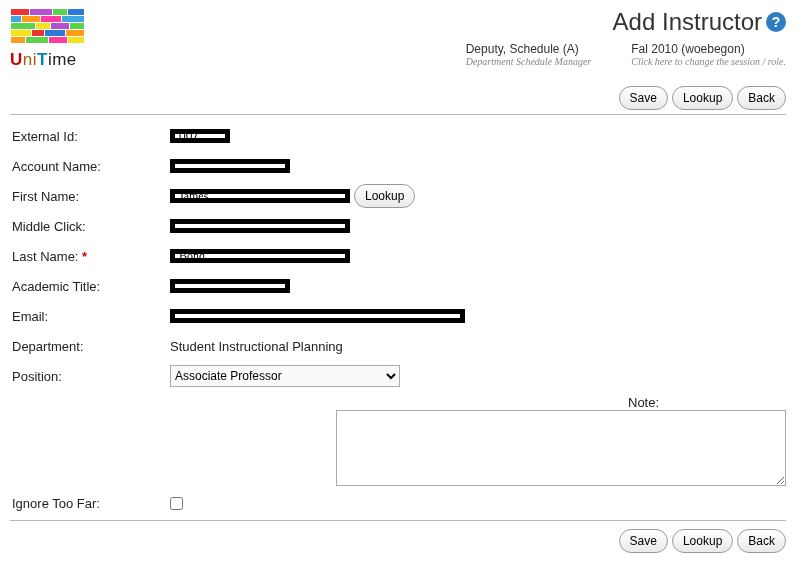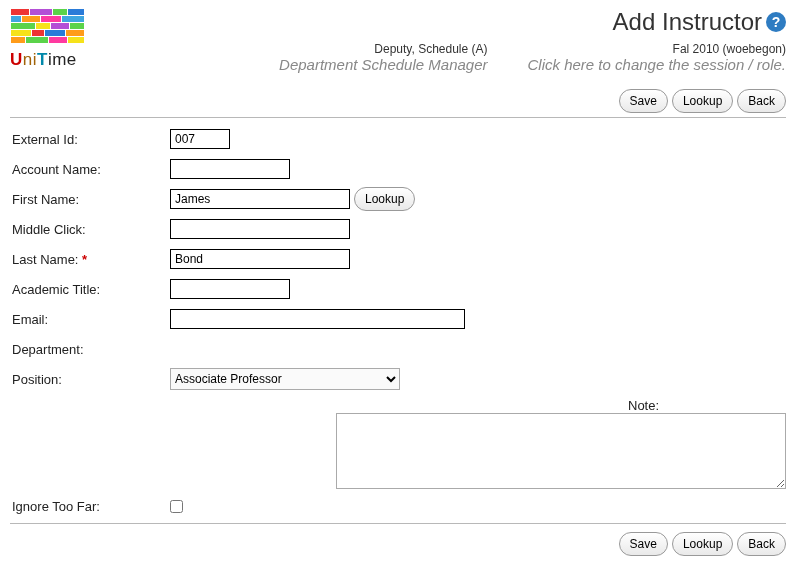--- a/index.html
+++ b/index.html
@@ -59,30 +59,31 @@
     font-weight: bold;
     font-size: 14px;
   }
   .session-row {
     display: flex;
     gap: 40px;
     justify-content: flex-end;
     margin-top: 6px;
   }
   .session-block {
-    text-align: right;
+    text-align: left;
   }
   .session-top {
     font-size: 12px;
     color: #333;
   }
   .session-sub {
-    font-size: 15px;
+    font-size: 10px;
     color: #888;
     font-style: italic;
+    font-family: Liberation Serif, serif;
   }
   .toolbar {
     display: flex;
     justify-content: flex-end;
     gap: 4px;
     margin: 16px 0 2px 0;
   }
   button {
     font-family: inherit;
     font-size: 12px;
@@ -104,27 +105,27 @@
   }
   .form-label {
     width: 160px;
     padding-left: 2px;
   }
   .req-star { color: #c00; font-weight: bold; }
   input[type="text"] {
     font-family: inherit;
     font-size: 12px;
     padding: 2px 4px;
-    border: 1px solid #000000;
-    height: 20px;
+    border: 5px solid #000000;
+    height: 14px;
     background: #fff;
   }
   input.w-short { width: 60px; }
   input.w-med { width: 120px; }
-  input.w-name { width: 180px; }
+  input.w-name { width: 180px; font-family: Liberation Serif, serif; }
   input.w-email { width: 295px; }
   select {
     font-family: inherit;
     font-size: 12px;
     height: 22px;
     width: 230px;
     border: 1px solid #aaa;
     background: #fafafa;
   }
   textarea {
@@ -238,20 +239,21 @@
   <input type="text" class="w-med" value="" style="">
 </div>
 
 <div class="form-row">
   <div class="form-label">Email:</div>
   <input type="text" class="w-email" value="" style="">
 </div>
 
 <div class="form-row">
   <div class="form-label">Department:</div>
+  <div class="static-val">Student Instructional Planning</div>
 </div>
 
 <div class="form-row">
   <div class="form-label">Position:</div>
   <select>
     <option selected="">Associate Professor</option>
   </select>
 </div>
 
 <div class="form-row note-row">

